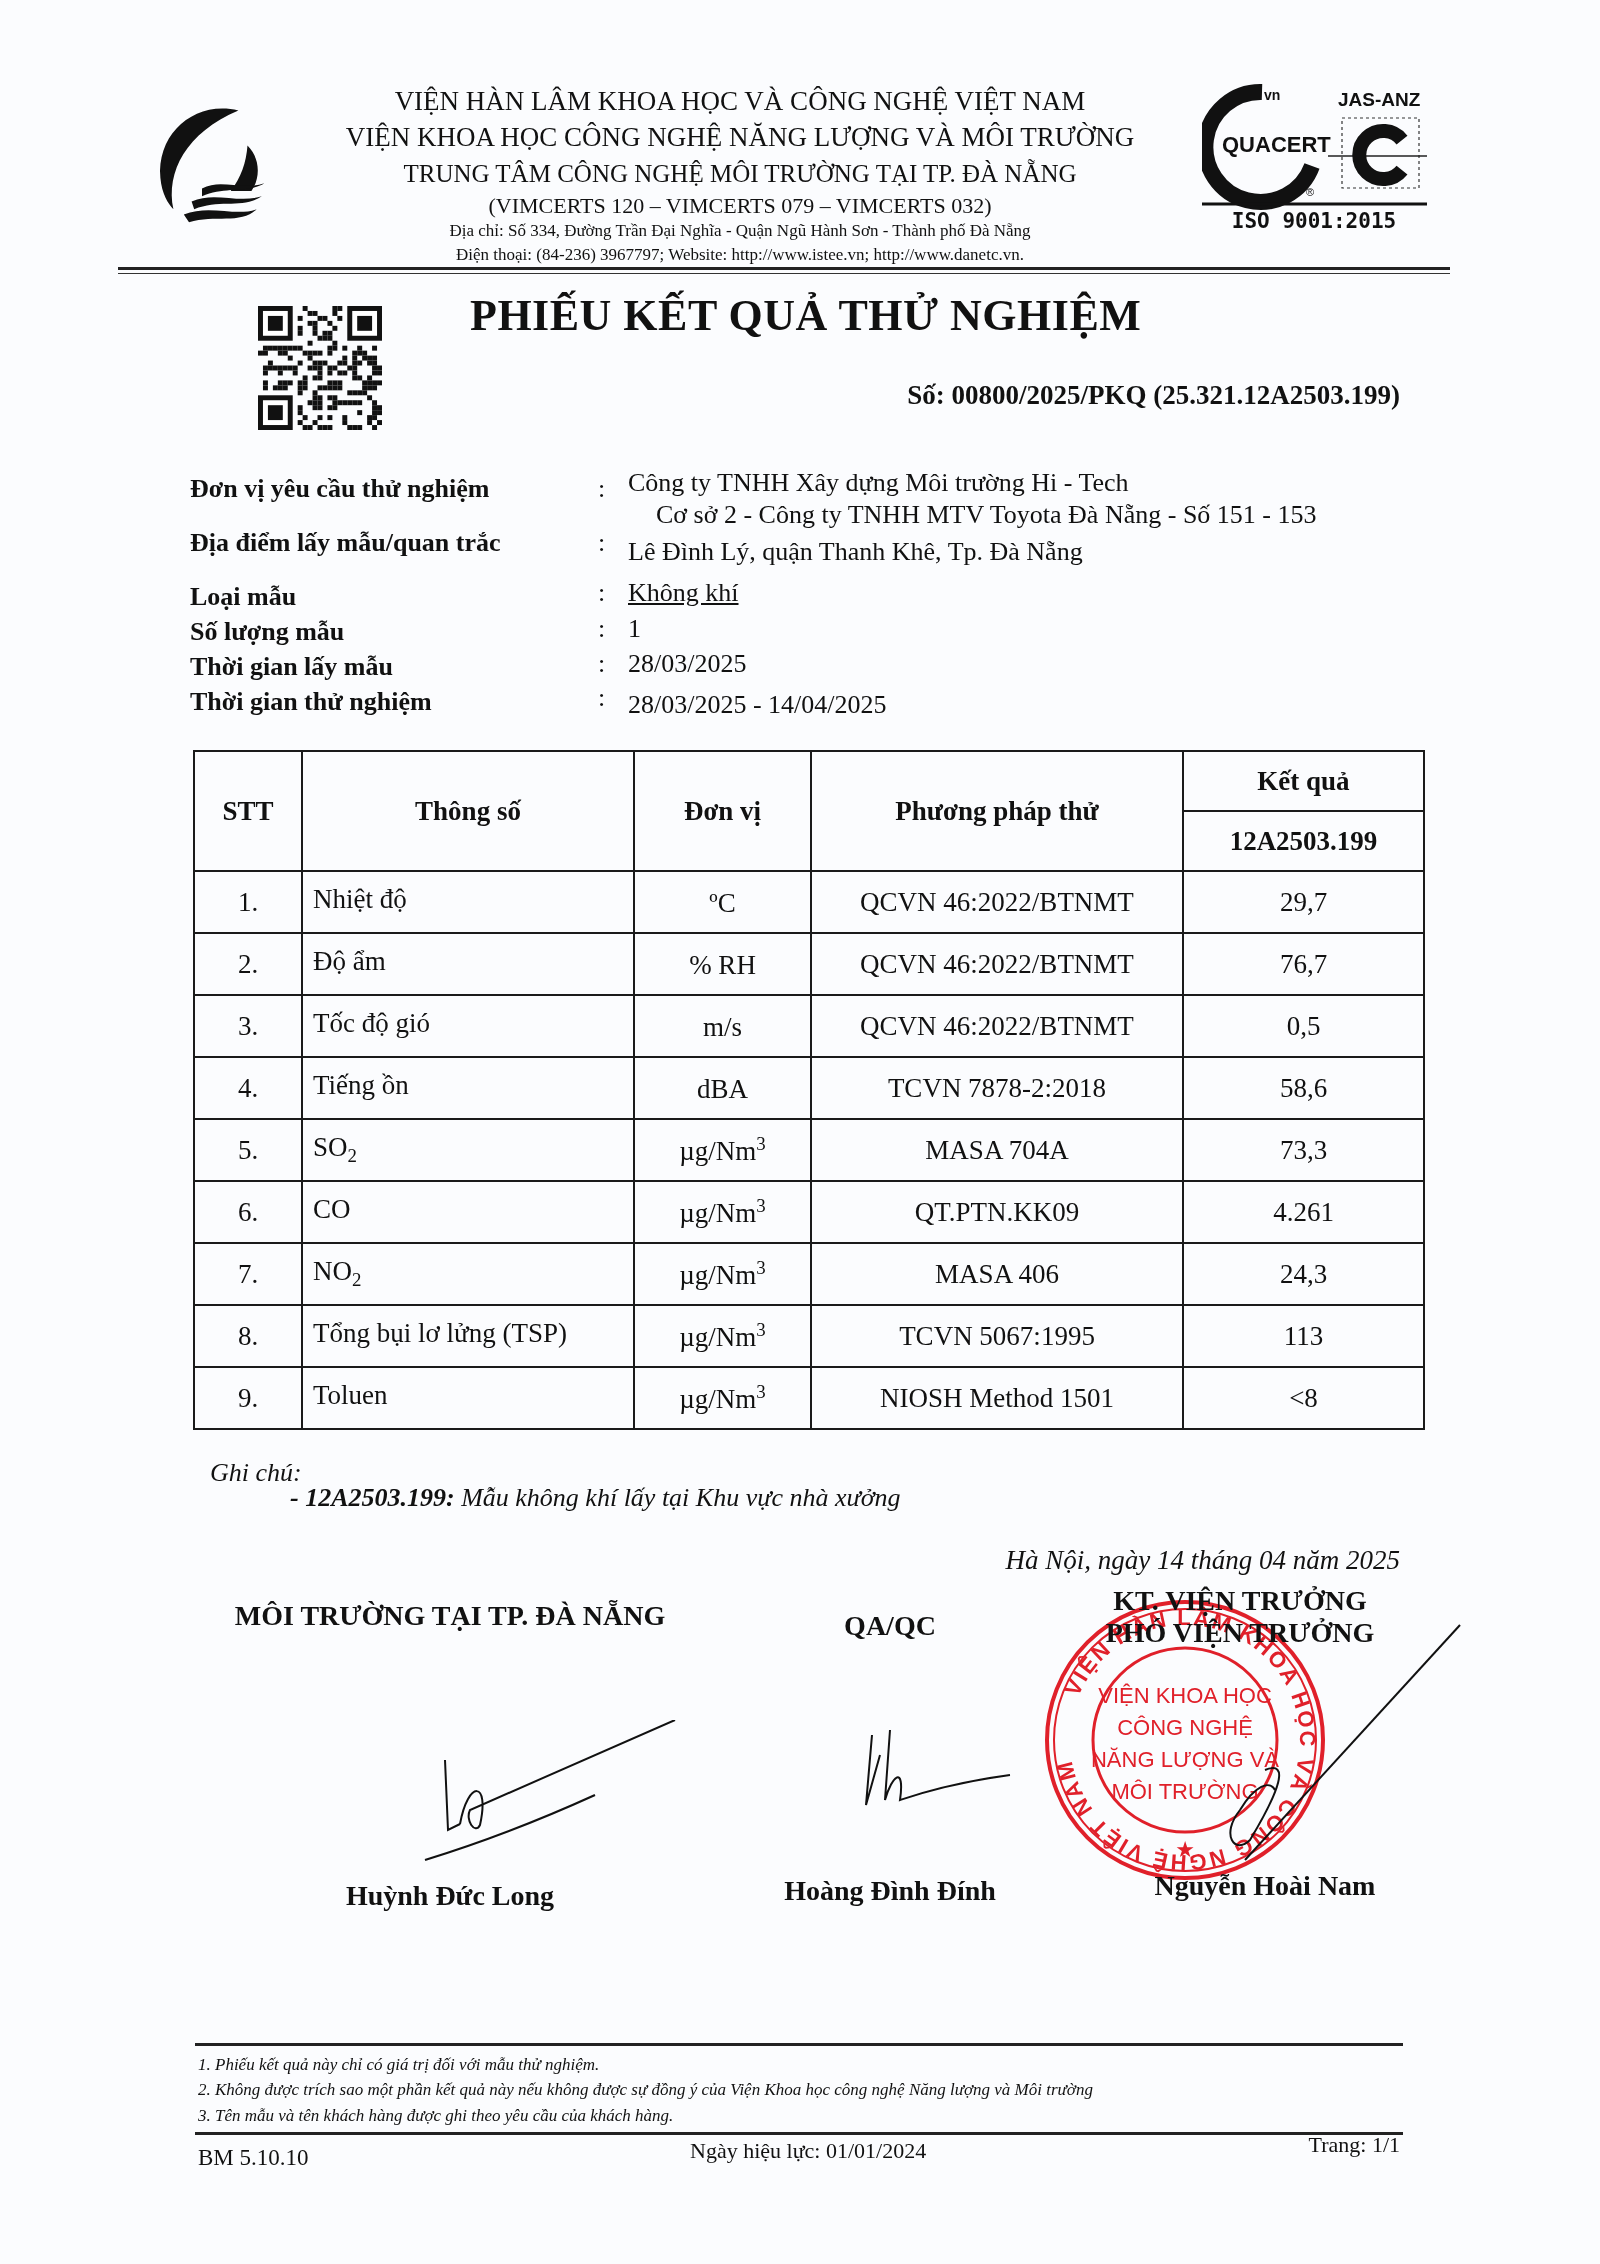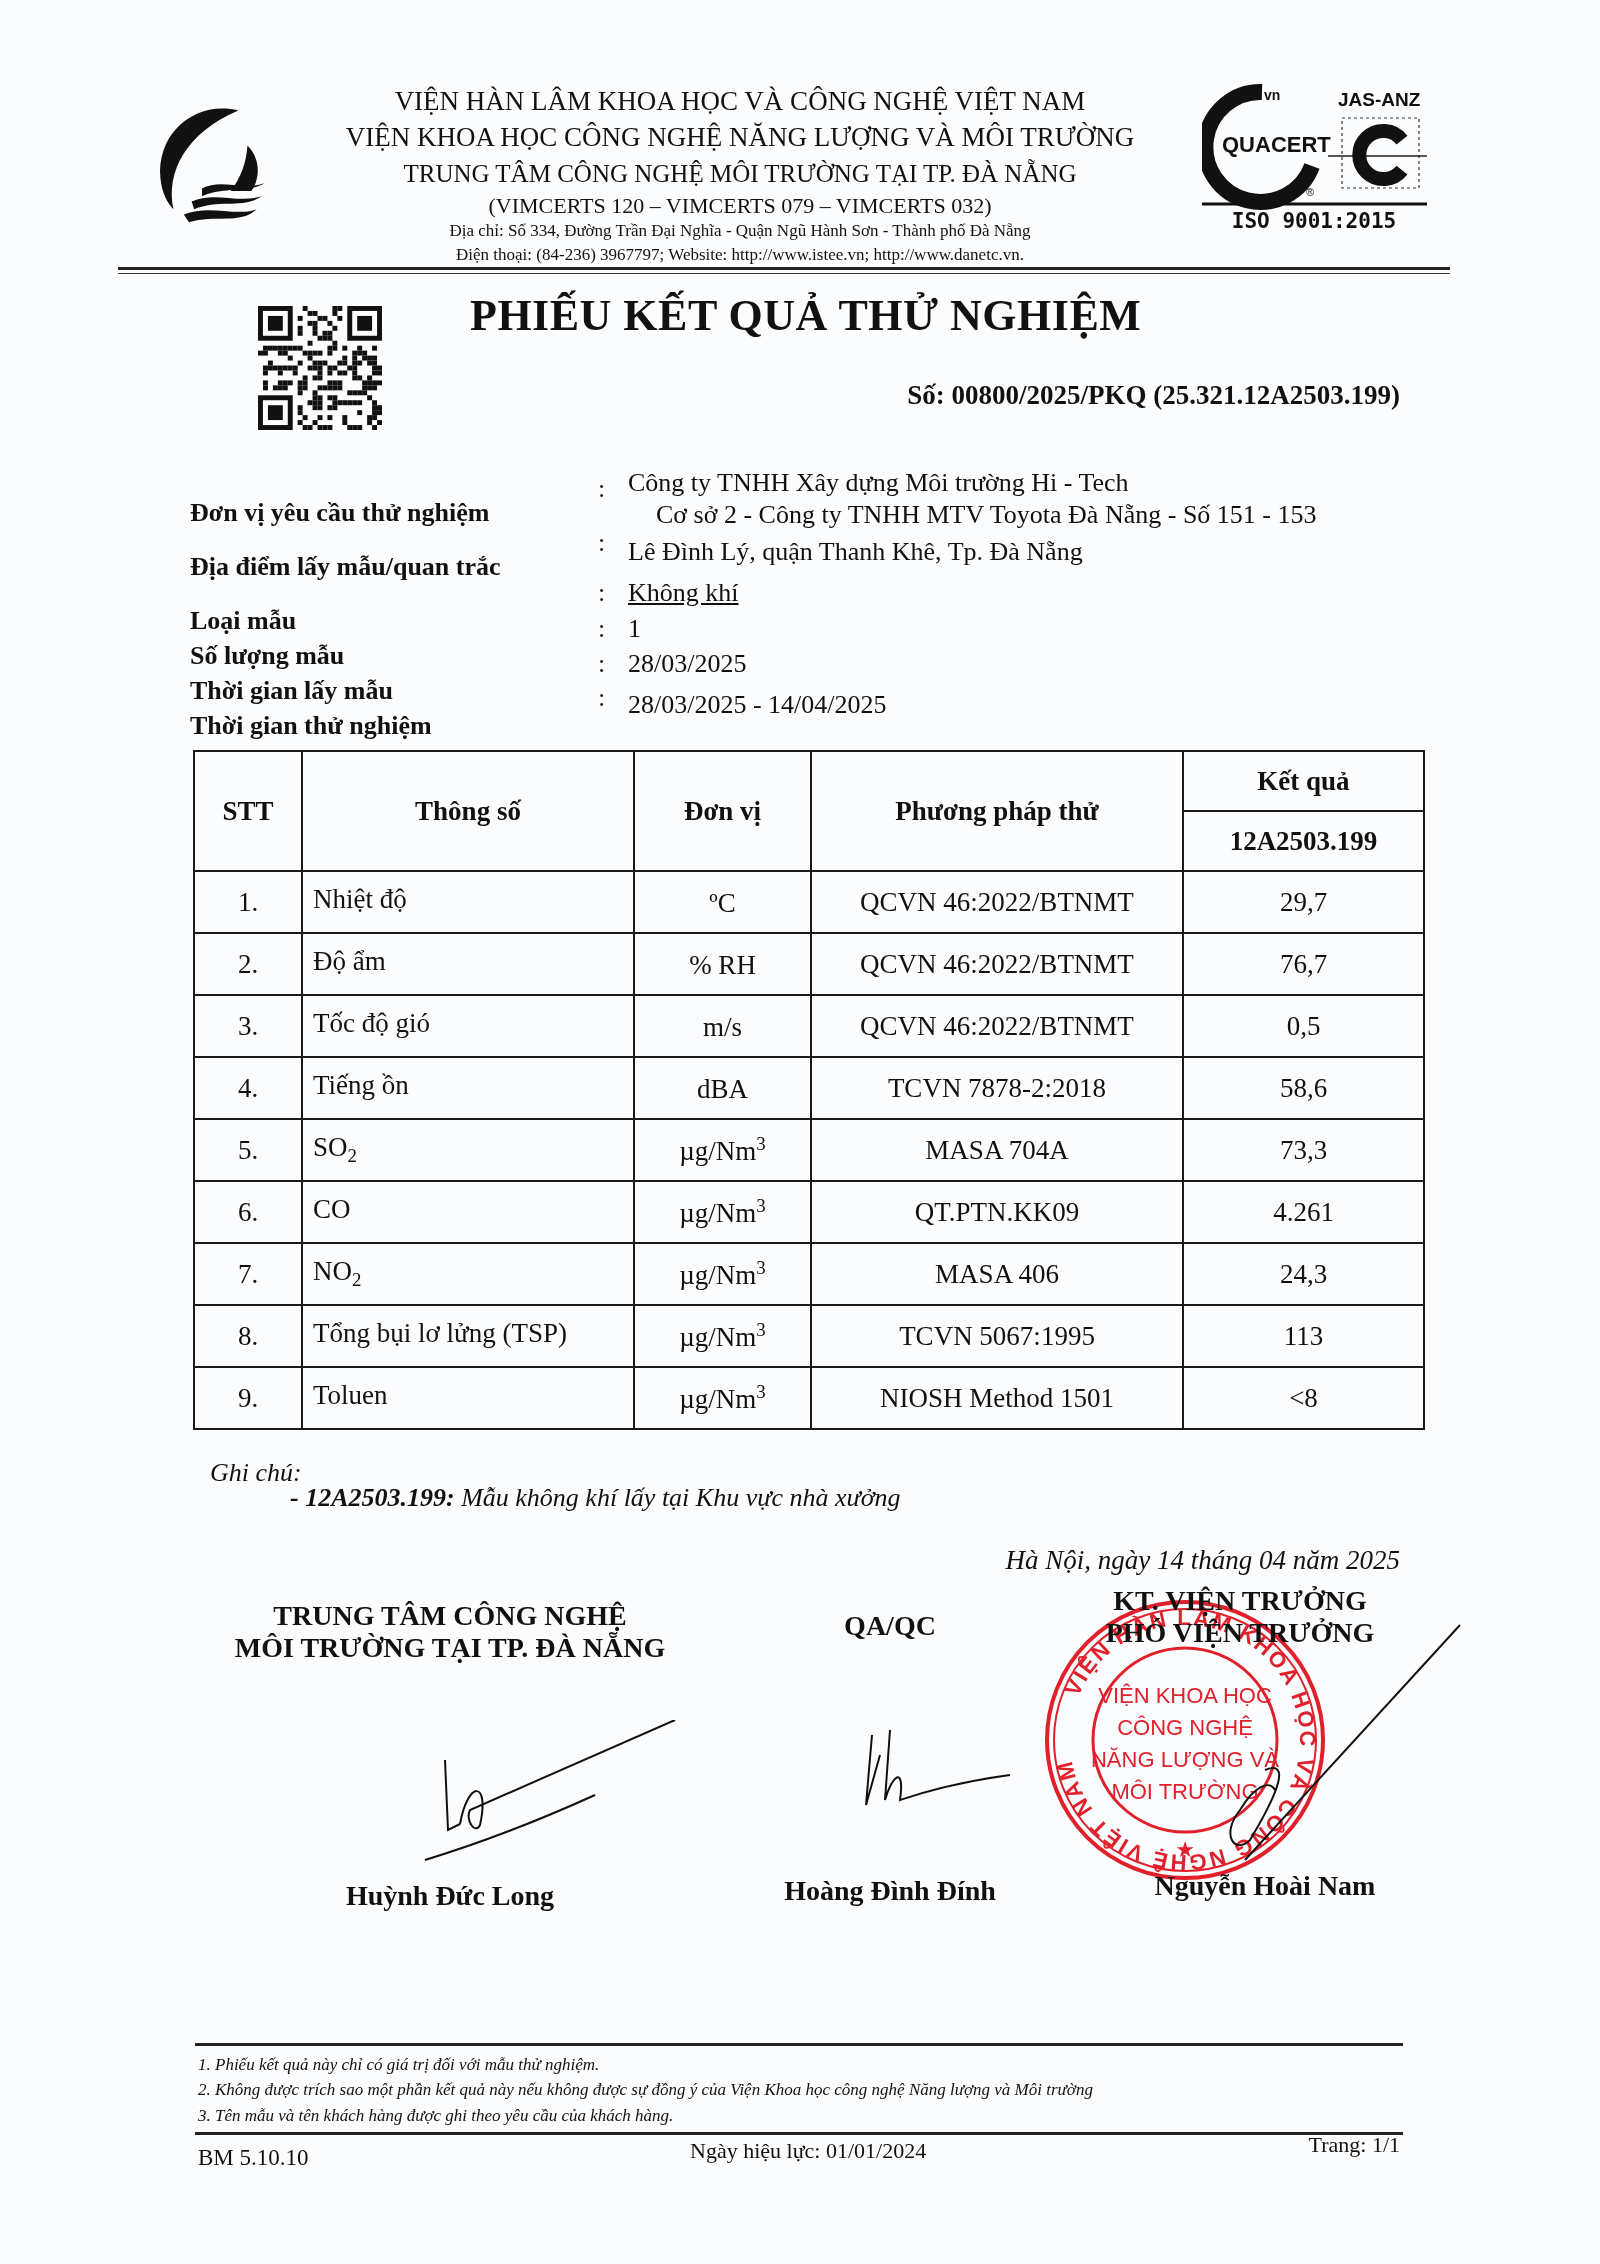--- a/index.html
+++ b/index.html
@@ -18,21 +18,21 @@
   #h6 { top:245px; font-size:17px; }
   #cert { left:1202px; top:78px; width:225px; height:155px; }
   .rule-thick { height:3px; background:#222; }
   .rule-thin  { height:1px; background:#333; }
 
   #qr { left:258px; top:304px; width:124px; height:128px; }
   #title { left:470px; top:290px; width:700px; font-size:44px; font-weight:bold; letter-spacing:0.5px; }
   #doc-no { left:780px; top:380px; width:620px; text-align:right; font-size:27px; font-weight:bold; }
 
   
-  .info-label { left:190px; font-size:26px; font-weight:bold; white-space:nowrap;margin-top:24px; }
+  .info-label { left:190px; font-size:26px; font-weight:bold; white-space:nowrap; }
   .info-colon { left:598px; font-size:26px; }
   .info-value { left:628px; font-size:26px; white-space:nowrap; }
 
   
   #result-table { left:193px; top:750px; width:1232px; border-collapse:collapse; font-size:27px; }
   #result-table td, #result-table th { border:2px solid #1a1a1a; padding:0 10px; font-weight:normal; }
   #result-table th { font-weight:bold; height:58px; }
   #result-table td { height:60px; }
   .c-stt { width:86px; text-align:center; }
   .c-param { width:310px; text-align:left; }
@@ -396,21 +396,20 @@
       </tr>
     </tbody>
 </table>
 
 <div class="abs" id="note-label">Ghi chú:</div>
 <div class="abs" id="note-item"><b>- 12A2503.199:</b><span> Mẫu không khí lấy tại Khu vực nhà xưởng</span></div>
 
 <div class="abs" id="date-line">Hà Nội, ngày 14 tháng 04 năm 2025</div>
 
 <div class="abs sig-title" id="sig1-title">
-  <div>TRUNG TÂM CÔNG NGHỆ</div>
   <div>MÔI TRƯỜNG TẠI TP. ĐÀ NẴNG</div>
 </div>
 <div class="abs sig-title" id="sig2-title">QA/QC</div>
 
 <svg id="stamp" class="abs" viewBox="0 0 290 290">
   <defs>
       <path id="stamp-arc" d="M145 145 m-115 0 a115 115 0 1 1 230 0 a115 115 0 1 1 -230 0"></path>
     </defs>
   <circle cx="145" cy="145" r="138" fill="none" stroke="#e0202a" stroke-width="4"></circle>
   <circle cx="145" cy="145" r="131" fill="none" stroke="#e0202a" stroke-width="2"></circle>

